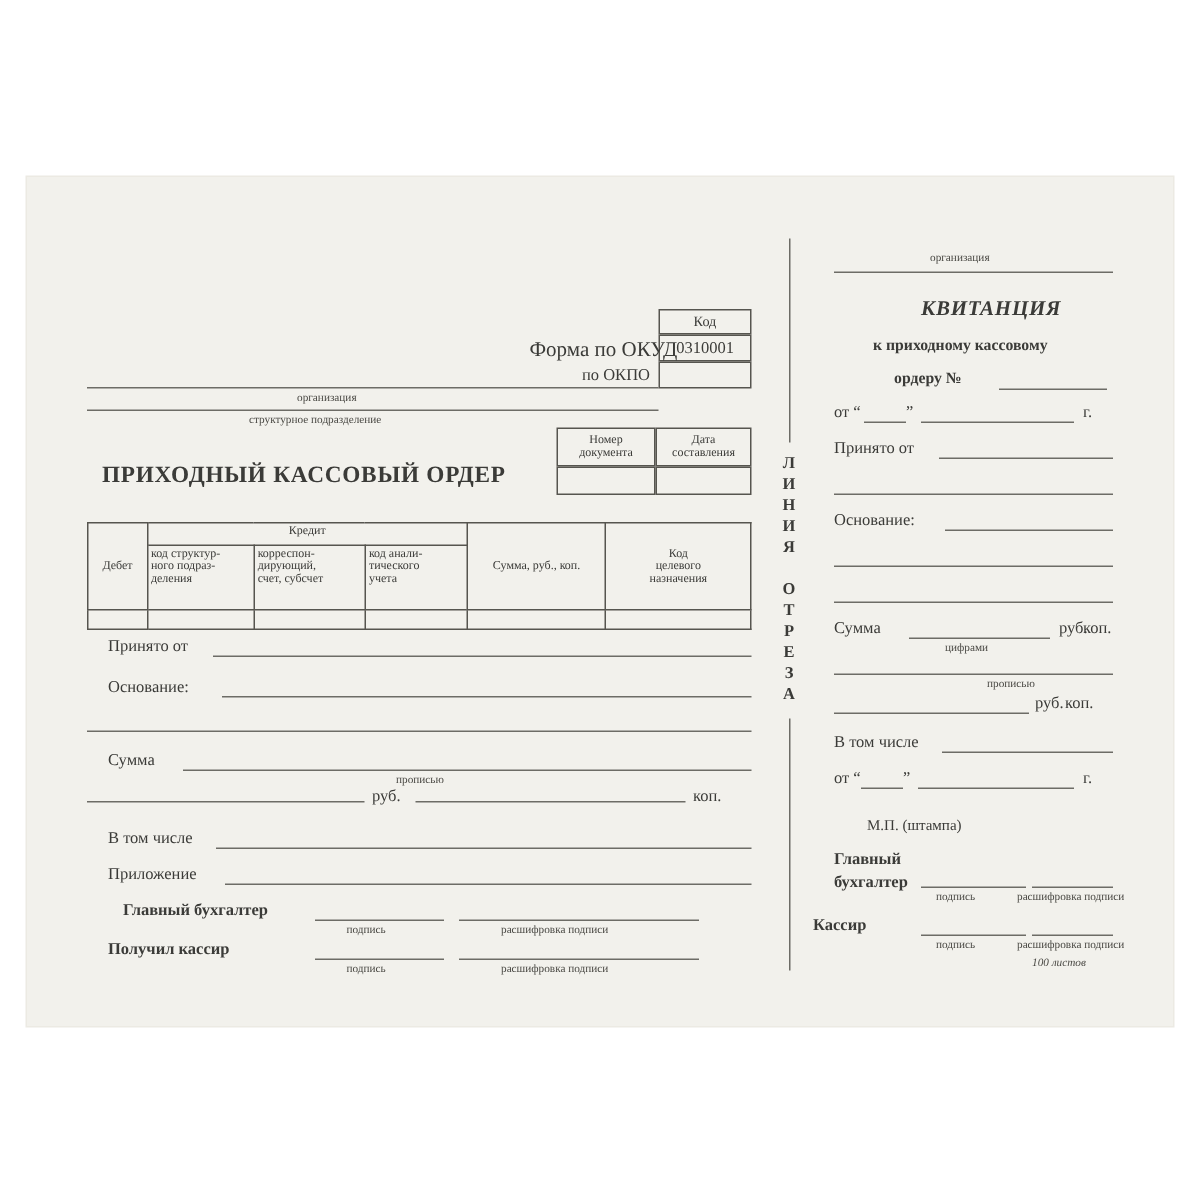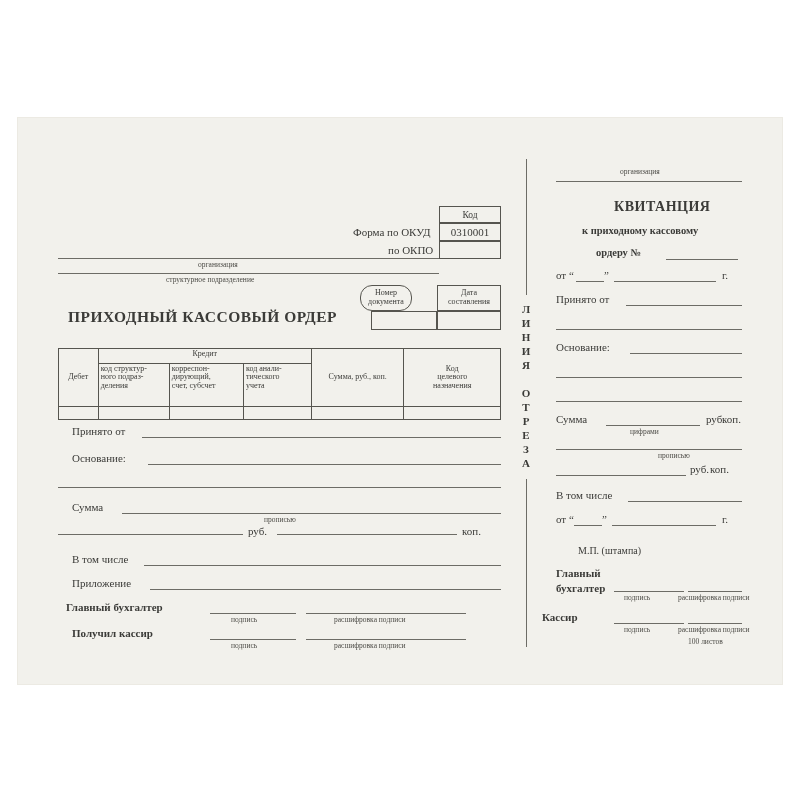--- a/index.html
+++ b/index.html
@@ -135,29 +135,29 @@
 <div id="page">
 
   <div id="sheet">
     <div id="paper-inner">
 
 
       <div class="boxcell" style="left:381px; top:43px; width:62px; height:17px;">Код</div>
       <div class="boxcell" style="left:381px; top:60px; width:62px; height:18px; font-size:11px;">0310001</div>
       <div class="boxcell" style="left:381px; top:78px; width:62px; height:18px;"></div>
 
-      <div class="label" style="left:295px; top:63px; font-size:11px;">Форма по ОКУД</div>
+      <div class="label" style="left:295px; top:63px; font-size:14px;">Форма по ОКУД</div>
       <div class="label" style="left:330px; top:81px; font-size:11px;">по ОКПО</div>
 
       <div class="hline" style="left:0px; top:95px; width:381px;"></div>
       <div class="caption" style="left:140px; top:97px;">организация</div>
       <div class="hline" style="left:0px; top:110px; width:381px;"></div>
       <div class="caption" style="left:108px; top:112px;">структурное подразделение</div>
 
-      <div class="boxcell" style="left:302px; top:122px; width:52px; height:26px; font-size:8px; line-height:1.1; flex-direction:column;border-radius:12px;">
+      <div class="boxcell" style="left:313px; top:122px; width:66px; height:26px; font-size:8px; line-height:1.1; flex-direction:column;">
         <span style="white-space:pre-line; text-align:center;">Номер
 документа</span>
       </div>
       <div class="boxcell" style="left:379px; top:122px; width:64px; height:26px; font-size:8px; line-height:1.1;">
         <span style="white-space:pre-line; text-align:center;">Дата
 составления</span>
       </div>
       <div class="boxcell" style="left:313px; top:148px; width:66px; height:19px;"></div>
       <div class="boxcell" style="left:379px; top:148px; width:64px; height:19px;"></div>
 
@@ -209,40 +209,40 @@
       <div class="label" style="left:190px; top:362px;">руб.</div>
       <div class="hline" style="left:219px; top:371px; width:180px;"></div>
       <div class="label" style="left:404px; top:362px;">коп.</div>
 
       <div class="label" style="left:14px; top:390px;">В том числе</div>
       <div class="hline" style="left:86px; top:402px; width:357px;"></div>
 
       <div class="label" style="left:14px; top:414px;">Приложение</div>
       <div class="hline" style="left:92px; top:426px; width:351px;"></div>
 
-      <div class="label bold" style="left:8px; top:438px;">Главный бухгалтер</div>
+      <div class="label bold" style="left:24px; top:438px;">Главный бухгалтер</div>
       <div class="hline" style="left:152px; top:450px; width:86px;"></div>
       <div class="caption" style="left:173px; top:452px;">подпись</div>
       <div class="hline" style="left:248px; top:450px; width:160px;"></div>
       <div class="caption" style="left:276px; top:452px;">расшифровка подписи</div>
 
       <div class="label bold" style="left:14px; top:464px;">Получил кассир</div>
       <div class="hline" style="left:152px; top:476px; width:86px;"></div>
       <div class="caption" style="left:173px; top:478px;">подпись</div>
       <div class="hline" style="left:248px; top:476px; width:160px;"></div>
       <div class="caption" style="left:276px; top:478px;">расшифровка подписи</div>
 
       <div class="vline" style="left:468px; top:-4px; height:136px;"></div>
       <div id="cutline-text" style="left:462px; top:140px;">ЛИНИЯ ОТРЕЗА</div>
       <div class="vline" style="left:468px; top:316px; height:168px;"></div>
 
       <div class="hline" style="left:498px; top:18px; width:186px;"></div>
       <div class="caption" style="left:562px; top:4px;">организация</div>
 
-      <div class="rtitle" style="left:556px; top:36px;">КВИТАНЦИЯ</div>
+      <div class="rtitle" style="left:556px; top:36px;font-style:italic;">КВИТАНЦИЯ</div>
       <div class="rsub" style="left:524px; top:62px;">к приходному кассовому</div>
       <div class="rsub" style="left:538px; top:84px;">ордеру №</div>
       <div class="hline" style="left:608px; top:96px; width:72px;"></div>
 
       <div class="label" style="left:498px; top:106px;">от “</div>
       <div class="hline" style="left:518px; top:118px; width:28px;"></div>
       <div class="label" style="left:546px; top:106px;">”</div>
       <div class="hline" style="left:556px; top:118px; width:102px;"></div>
       <div class="hline" style="left:662px; top:118px; width:0px;"></div>
       <div class="label" style="left:664px; top:106px;">г.</div>
@@ -287,17 +287,17 @@
       <div class="caption" style="left:566px; top:430px;">подпись</div>
       <div class="hline" style="left:630px; top:428px; width:54px;"></div>
       <div class="caption" style="left:620px; top:430px;">расшифровка подписи</div>
 
       <div class="label bold" style="left:484px; top:448px;">Кассир</div>
       <div class="hline" style="left:556px; top:460px; width:70px;"></div>
       <div class="caption" style="left:566px; top:462px;">подпись</div>
       <div class="hline" style="left:630px; top:460px; width:54px;"></div>
       <div class="caption" style="left:620px; top:462px;">расшифровка подписи</div>
 
-      <div class="caption" style="left:630px; top:474px;">100 листов</div>
+      <div class="caption" style="left:630px; top:474px;font-style:italic;">100 листов</div>
 
     </div>
   </div>
 </div>
 
 </body></html>

